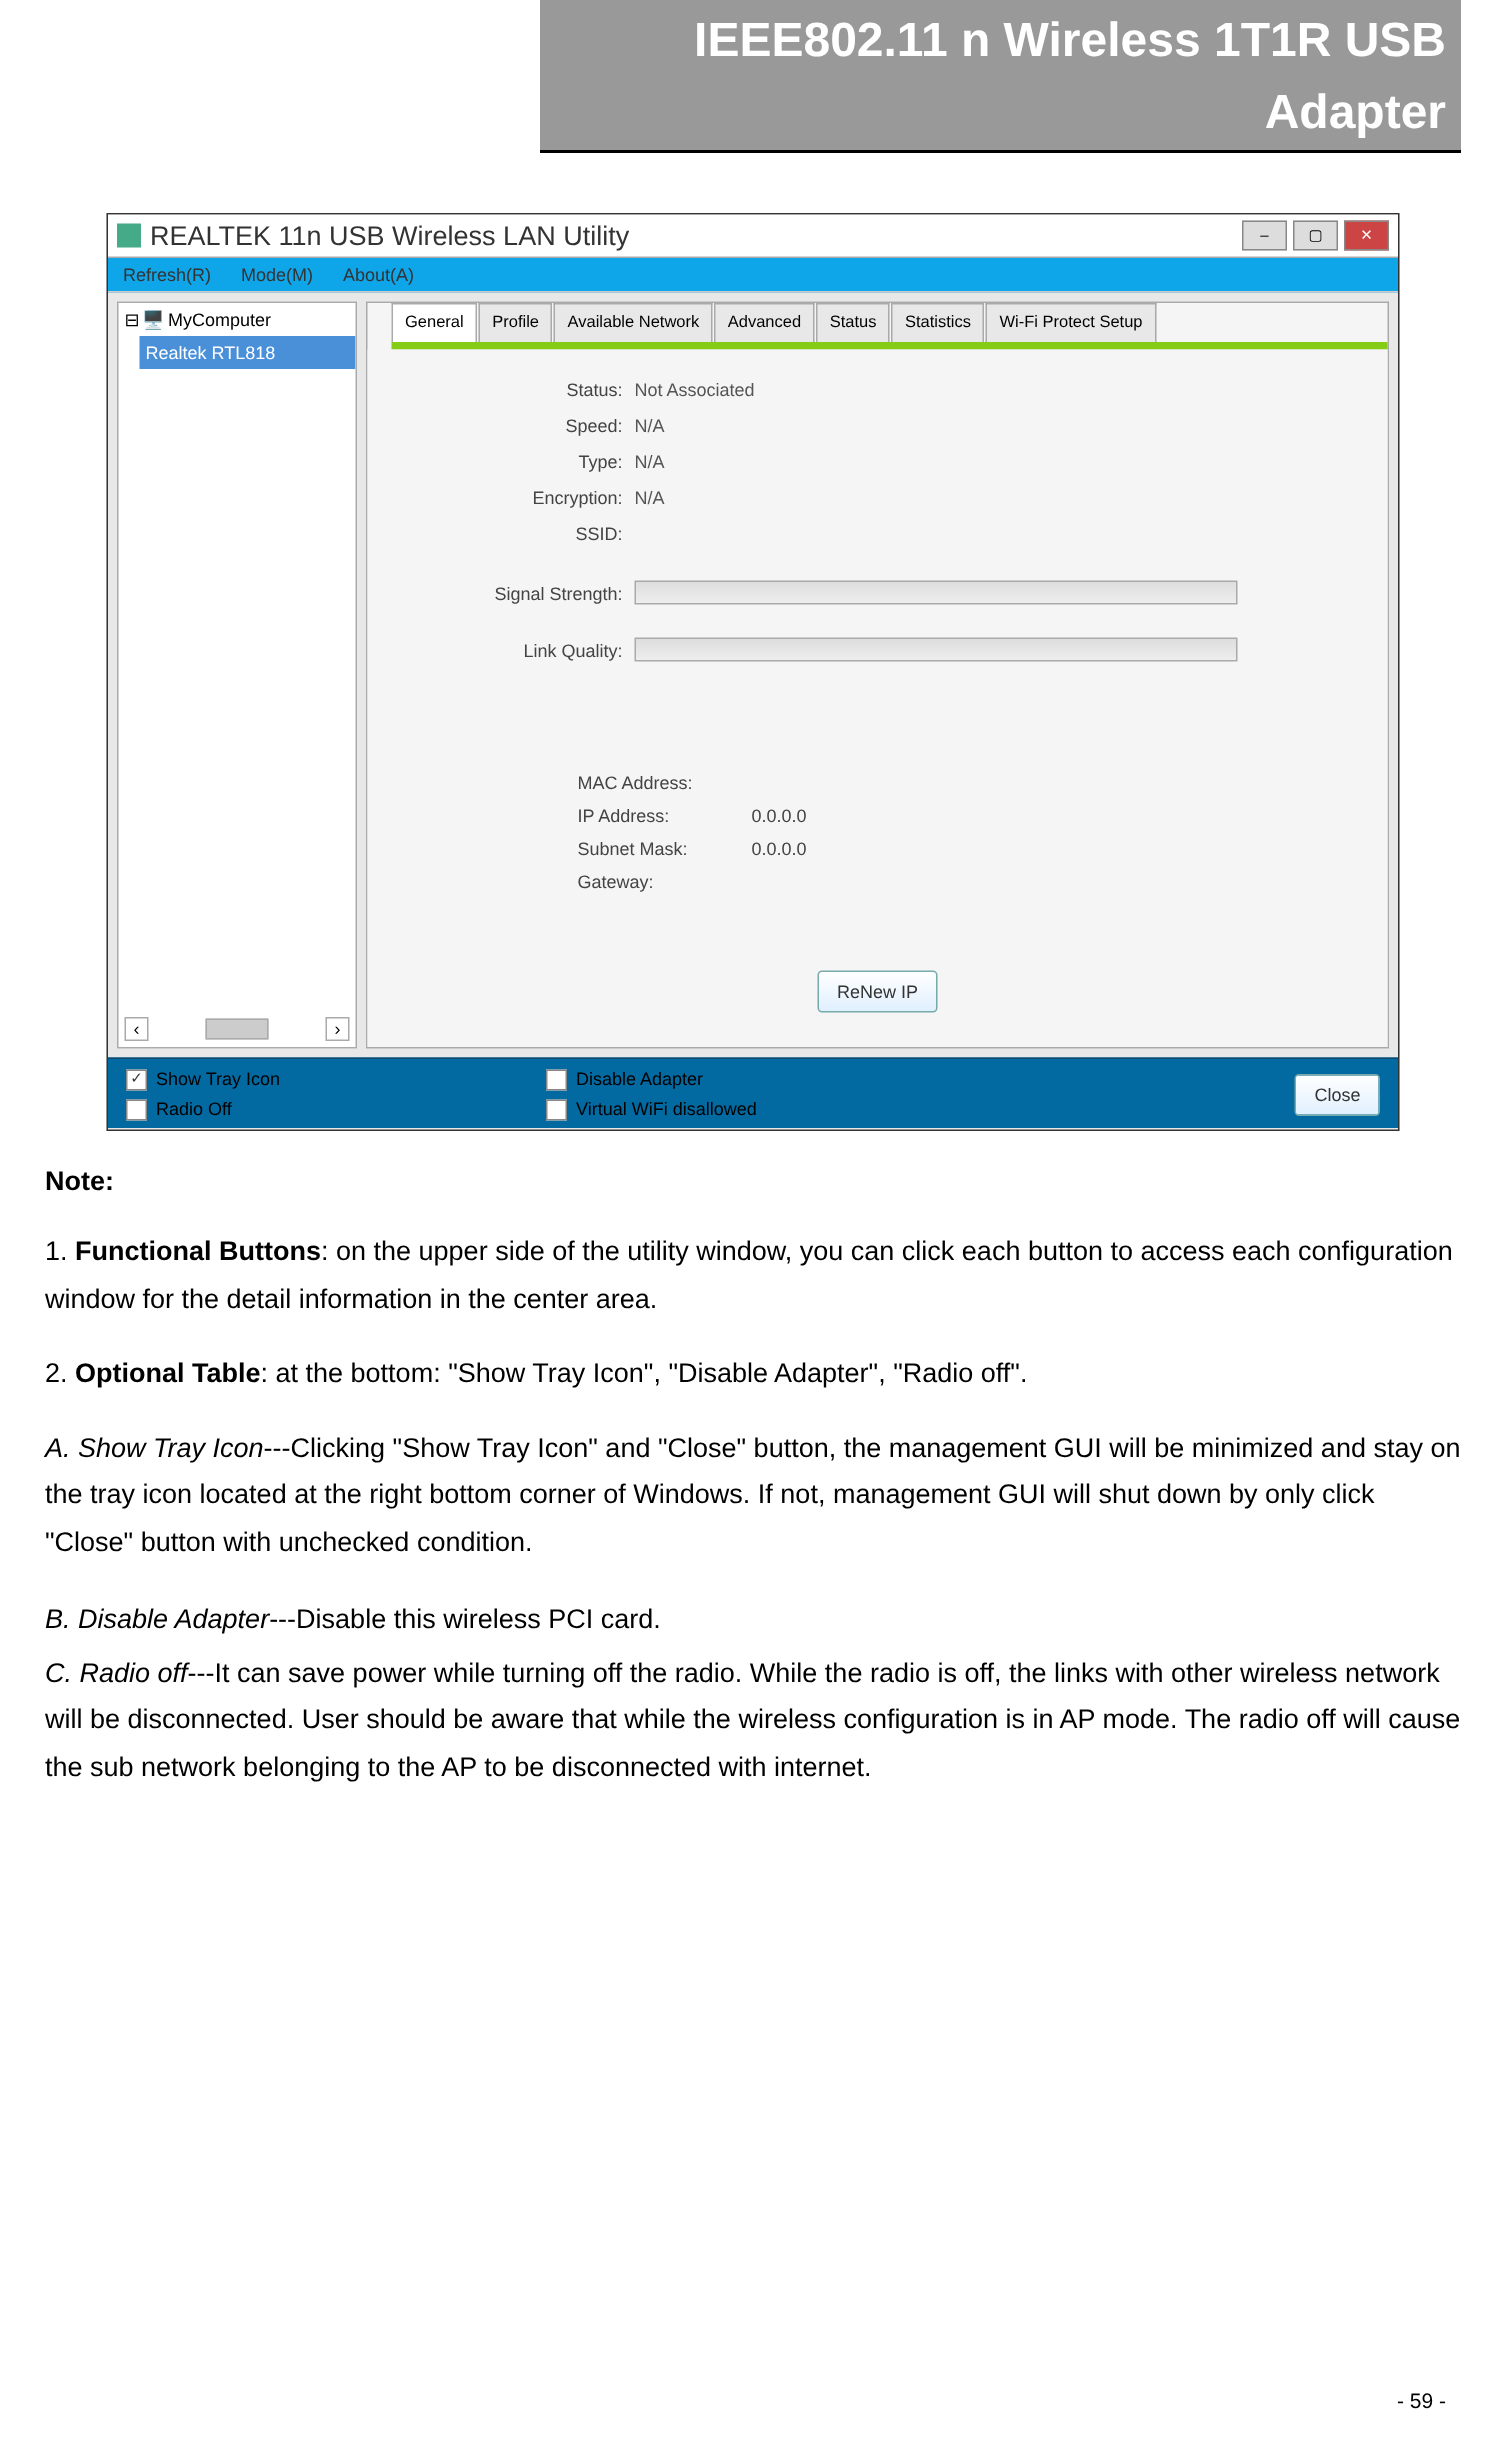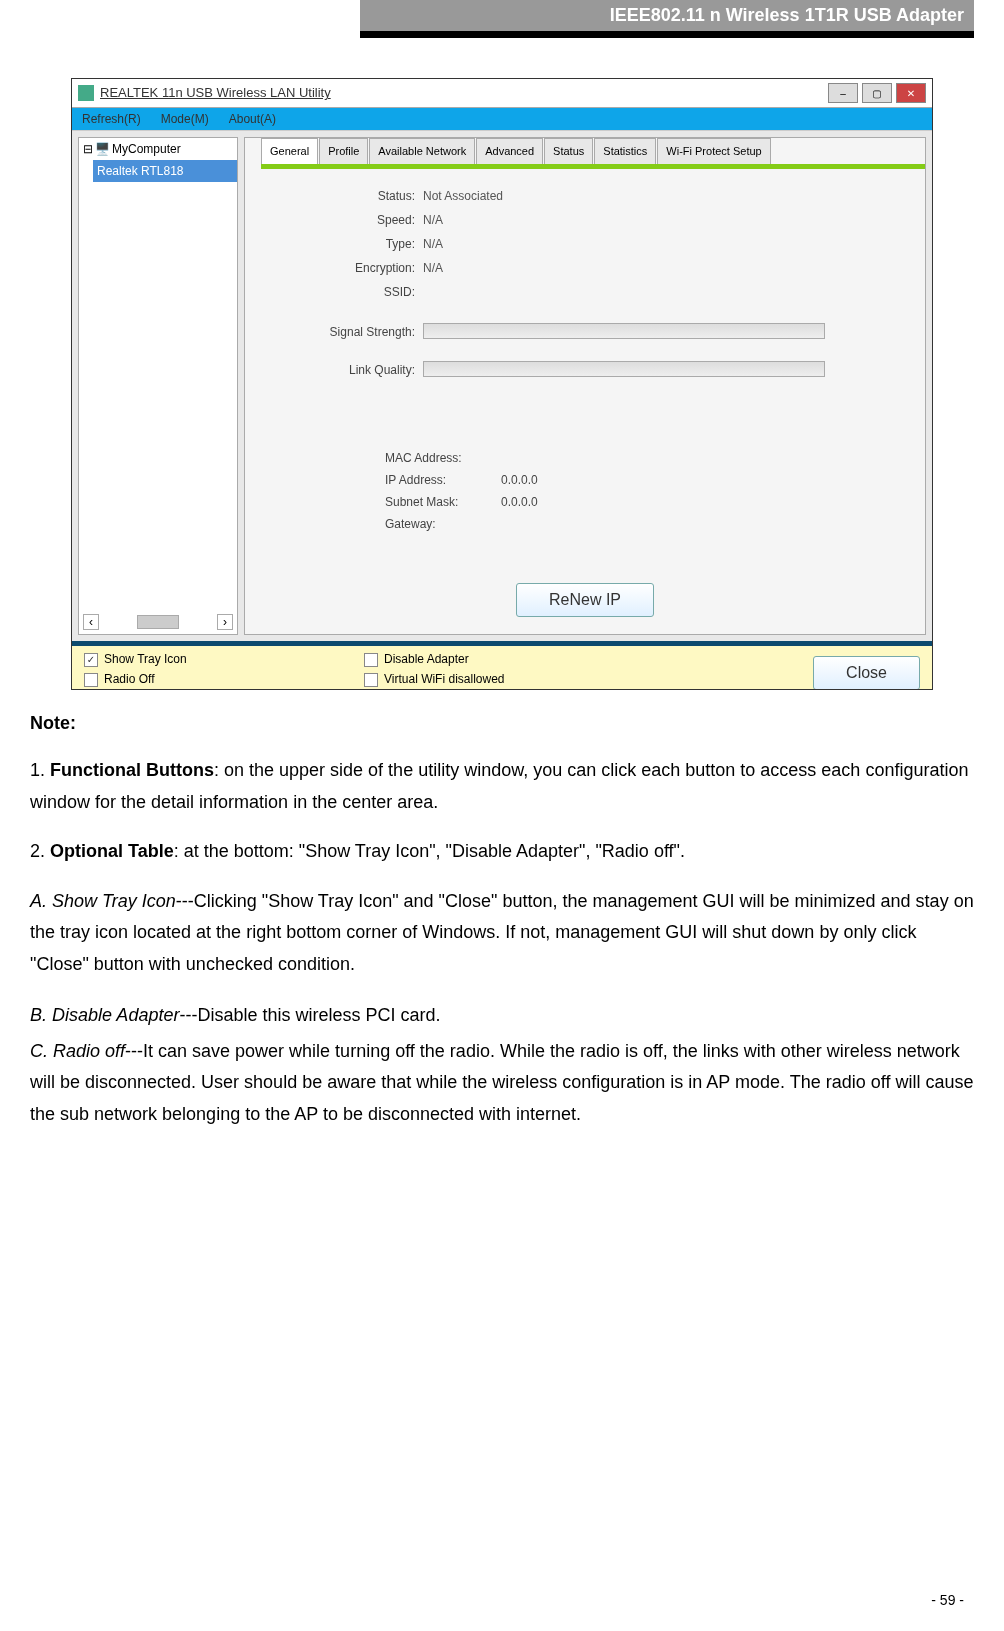--- a/index.html
+++ b/index.html
@@ -1,42 +1,42 @@
 <!DOCTYPE html>
 <html><head>
 <meta charset="utf-8">
 <style>
 body { font-family: Arial, sans-serif; font-size: 16px; color: #000; margin: 0; padding: 0; width: 1004px; position: relative; line-height: 1.5; }
 .page { padding: 0 30px 80px 30px; min-height: 1631px; position: relative; box-sizing: border-box; }
-.header-bar { background: #999; color: #fff; font-size: 18px; font-weight: bold; text-align: right; padding: 2px 10px; border-bottom: 7px solid #000000; margin-left: 330px; }
+.header-bar { background: #999; color: #fff; font-size: 32px; font-weight: bold; text-align: right; padding: 2px 10px; border-bottom: 2px solid #000000; margin-left: 330px; }
 .screenshot { border: 1px solid #333; width: 860px; height: 610px; margin: 40px auto 20px auto; background: #e8e8e8; position: relative; overflow: hidden; }
 .titlebar { height: 28px; background: #fff; border-bottom: 1px solid #aaa; display: flex; align-items: center; padding: 0 6px; }
 .titlebar .appicon { width: 16px; height: 16px; background: #4a8; margin-right: 6px; }
-.titlebar .title { flex: 1; font-size: 13px; color: #333; text-decoration: underline; }
+.titlebar .title { flex: 1; font-size: 18px; color: #333; }
 .winbtns { display: flex; gap: 4px; }
 .winbtn { width: 28px; height: 18px; background: #ddd; border: 1px solid #888; display: flex; align-items: center; justify-content: center; font-size: 10px; }
 .winbtn.close { background: #c44; color: #fff; }
 .menubar { height: 22px; background: #0ea5e9; border-bottom: 1px solid #ccc; display: flex; align-items: center; padding: 0 10px; gap: 20px; font-size: 12px; color: #333; }
 .body-area { display: flex; height: 510px; }
 .tree-panel { width: 160px; background: #fff; border: 1px solid #aaa; margin: 6px; box-sizing: border-box; overflow: hidden; font-size: 12px; position: relative; }
 .tree-item { padding: 2px 4px; display: flex; align-items: center; gap: 2px; }
 .tree-selected { background: #4a90d9; color: #fff; padding: 2px 4px; margin-left: 14px; }
 .tabs-area { flex: 1; margin: 6px 6px 6px 0; background: #f5f5f5; border: 1px solid #aaa; display: flex; flex-direction: column; }
 .tabs { display: flex; border-bottom: 5px solid #84cc16; margin-left: 16px; }
 .tab { padding: 4px 8px; font-size: 11px; border: 1px solid #aaa; border-bottom: none; background: #e8e8e8; margin-right: 1px; }
 .tab.active { background: #fff; }
 .tab-content { flex: 1; background: #f5f5f5; padding: 12px 20px; font-size: 12px; color: #444; position: relative; }
 .status-row { display: flex; margin: 6px 0; }
 .status-label { width: 150px; text-align: right; padding-right: 8px; }
 .status-val { color: #555; }
 .bar-slot { flex: 1; height: 14px; background: linear-gradient(#ddd,#eee); border: 1px solid #aaa; margin-right: 80px; }
 .network-line { margin: 4px 0; padding-left: 120px; }
 .network-line .lab { display: inline-block; width: 110px; padding-right: 6px; }
-.btn { display: inline-block; padding: 4px 32px; border: 1px solid #7aa; background: linear-gradient(#fff,#e0f0ff); border-radius: 3px; font-size: 16px; color: #333; text-align: right; }
-.bottom-options { height: 46px; border-top: 5px solid #0c4a6e; display: flex; align-items: center; padding: 0 12px; font-size: 12px; background: #fef9c3; position: relative;}
+.btn { display: inline-block; padding: 4px 12px; border: 1px solid #7aa; background: linear-gradient(#fff,#e0f0ff); border-radius: 3px; font-size: 12px; color: #333; text-align: right; }
+.bottom-options { height: 46px; border-top: 1px solid #0c4a6e; display: flex; align-items: center; padding: 0 12px; font-size: 12px; background: #0369a1; position: relative;}
 .opt-col { display: flex; flex-direction: column; gap: 2px; }
 .opt-col.first { width: 280px; }
 .opt-col.second { width: 300px; }
 .checkbox { width: 12px; height: 12px; border: 1px solid #888; display: inline-flex; align-items: center; justify-content: center; margin-right: 6px; background: #fff; font-size: 10px; color: #333; vertical-align: middle;}
 .close-btn { position: absolute; right: 12px; top: 10px; }
 
 
 .note-title { font-weight: bold; margin-top: 16px; font-size: 18px;}
 .para { margin-top: 18px; line-height: 1.75; font-size: 18px; }
 .para b { font-weight: bold; }

